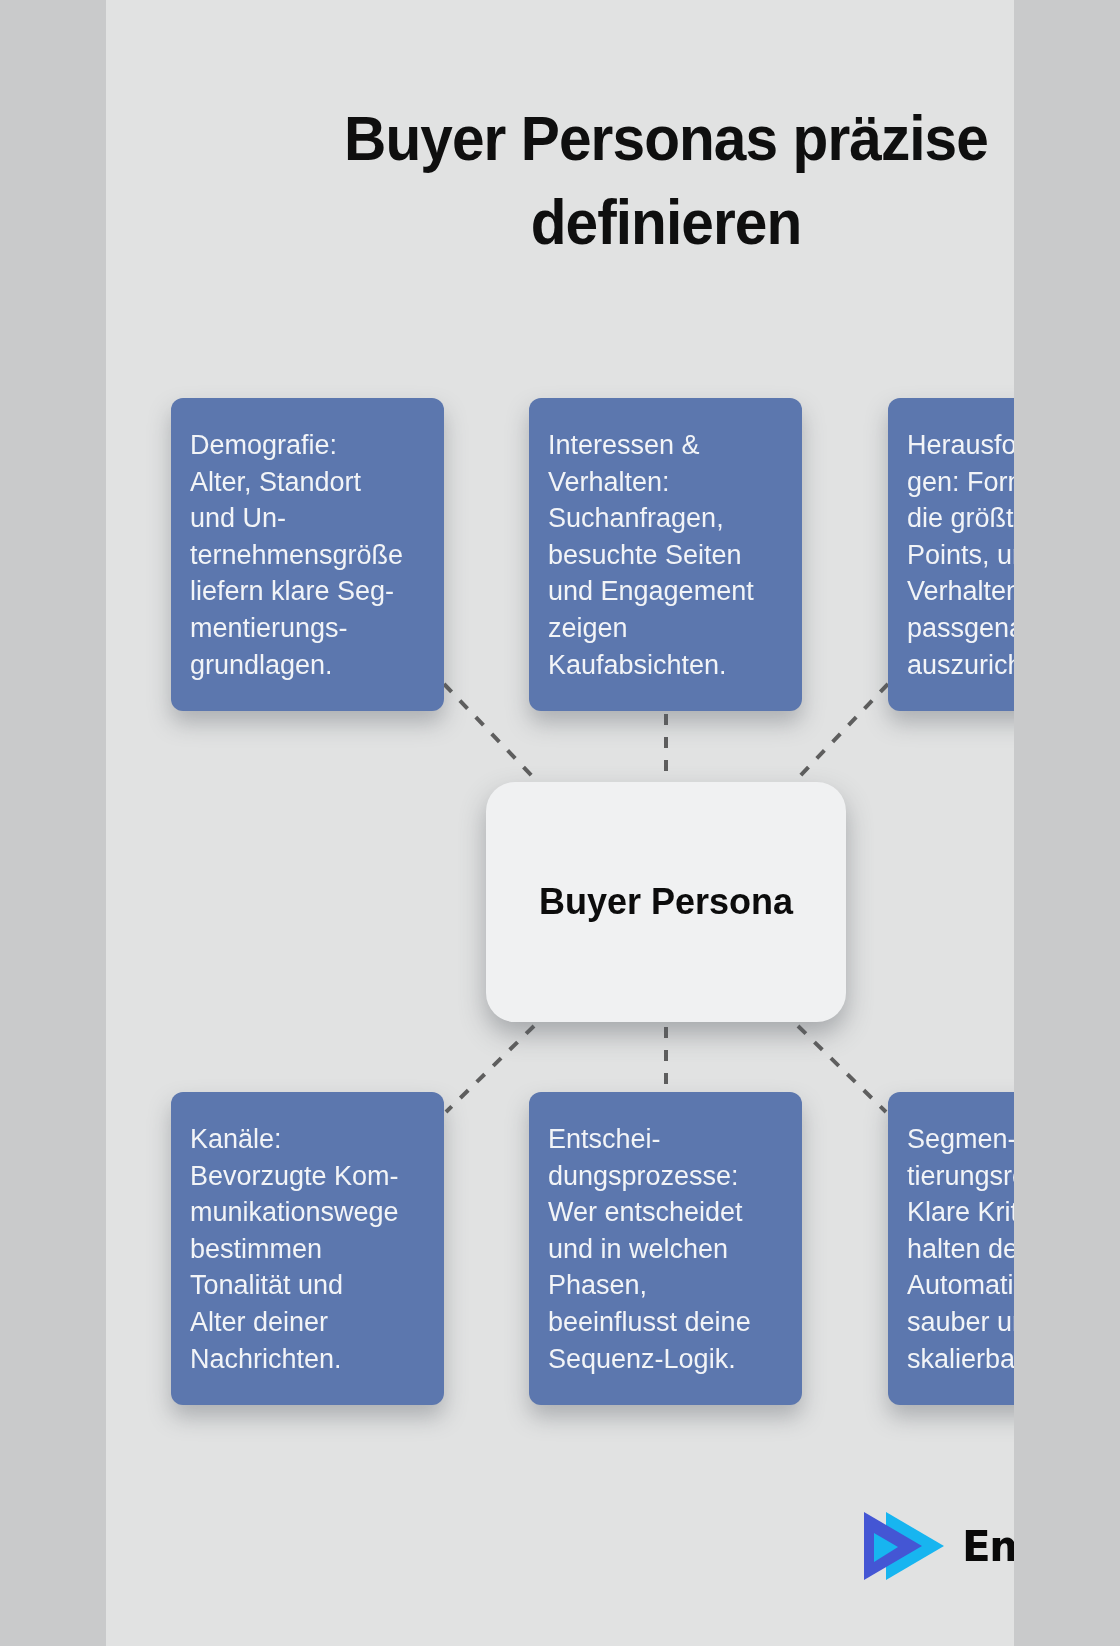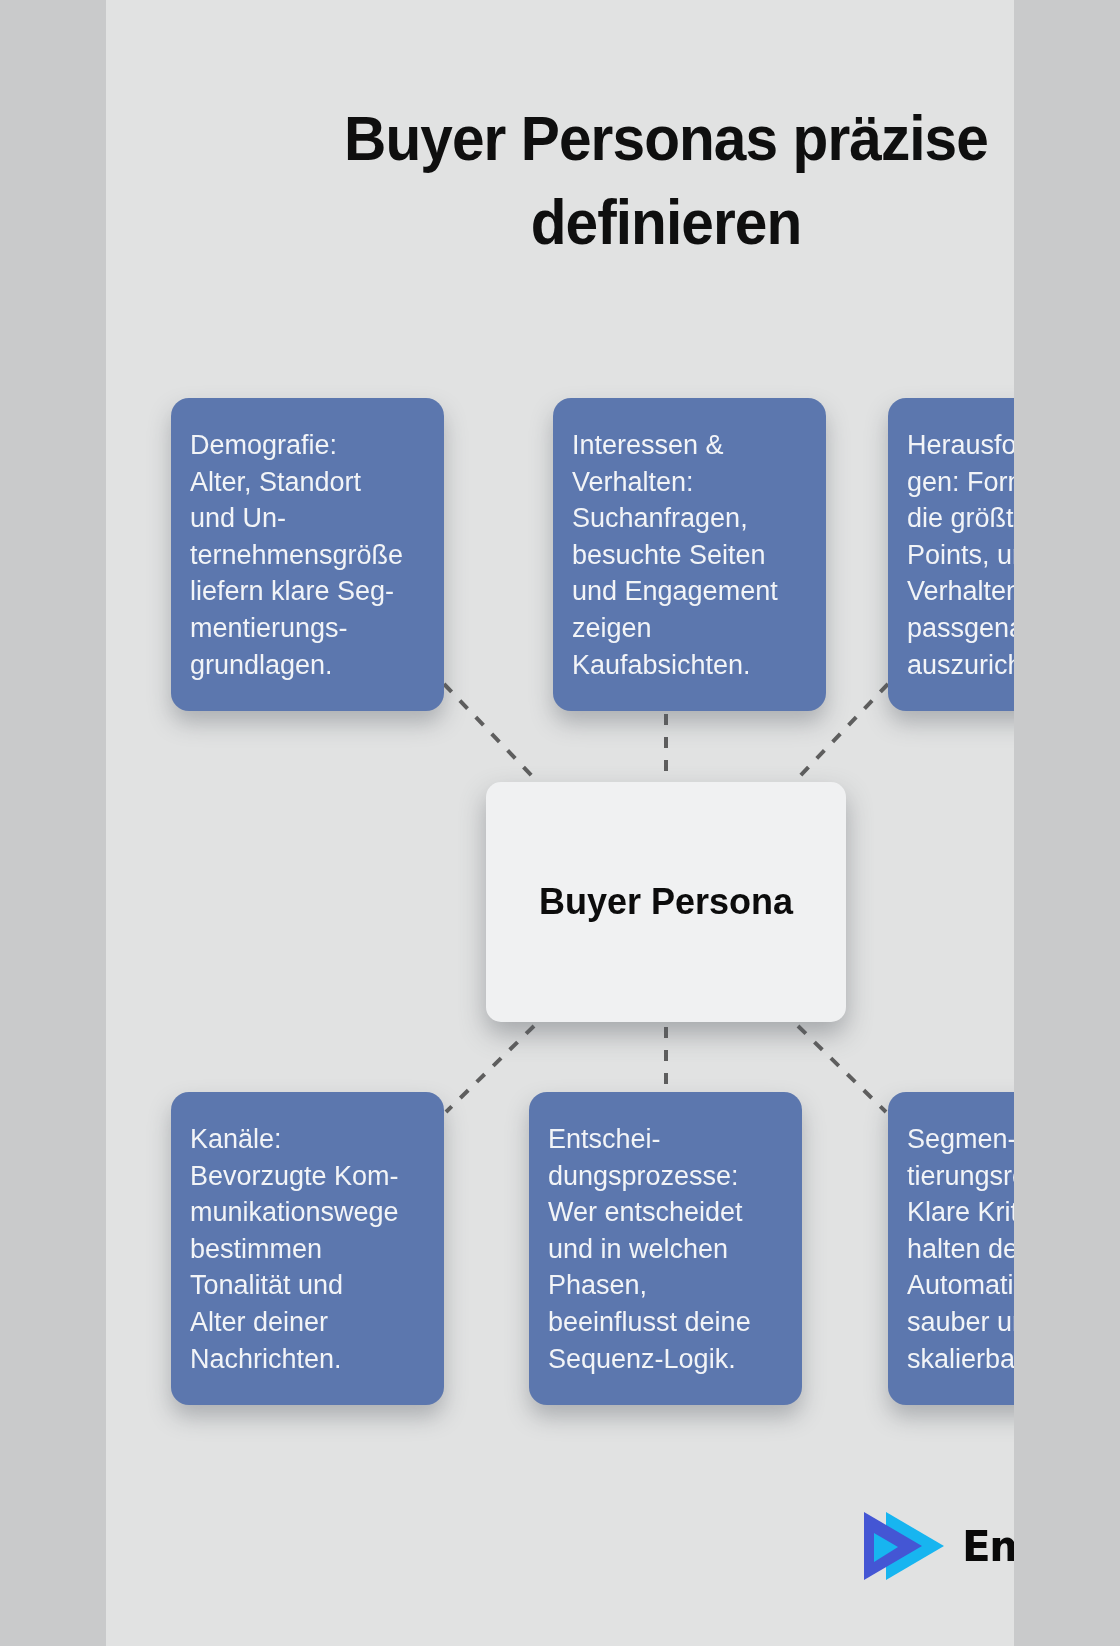--- a/index.html
+++ b/index.html
@@ -33,45 +33,45 @@
   .connectors line{
     stroke:#5e5e5e;
     stroke-width:4;
     stroke-dasharray:11 12;
   }
   
   .node{
     position:absolute;
     width:273px;height:313px;
     background:#5c77ae;
-    border-radius:18px;
+    border-radius:12px;
     box-shadow:0 12px 22px rgba(90,95,102,0.38);
     box-sizing:border-box;
     padding:29px 6px 0 19px;
   }
   .node .node-text{
     display:block;
     white-space:pre-line;
     font-size:27px;
     line-height:36.6px;
     color:#f2f4f7;
   }
   .pos-tl{left:65px;top:398px;}
-  .pos-tc{left:447px;top:398px;}
+  .pos-tc{left:423px;top:398px;}
   .pos-tr{left:782px;top:398px;}
   .pos-bl{left:65px;top:1092px;}
   .pos-bc{left:423px;top:1092px;}
   .pos-br{left:782px;top:1092px;}
   
   .center-node{
     position:absolute;
     left:380px;top:782px;
     width:360px;height:240px;
     background:#f0f1f2;
-    border-radius:15px;
+    border-radius:29px;
     box-shadow:0 12px 26px rgba(90,95,102,0.45);
     display:flex;align-items:center;justify-content:center;
   }
   .center-node .center-label{
     font-size:36px;
     font-weight:700;
     color:#0c0c0c;
     letter-spacing:0;
   }
   

